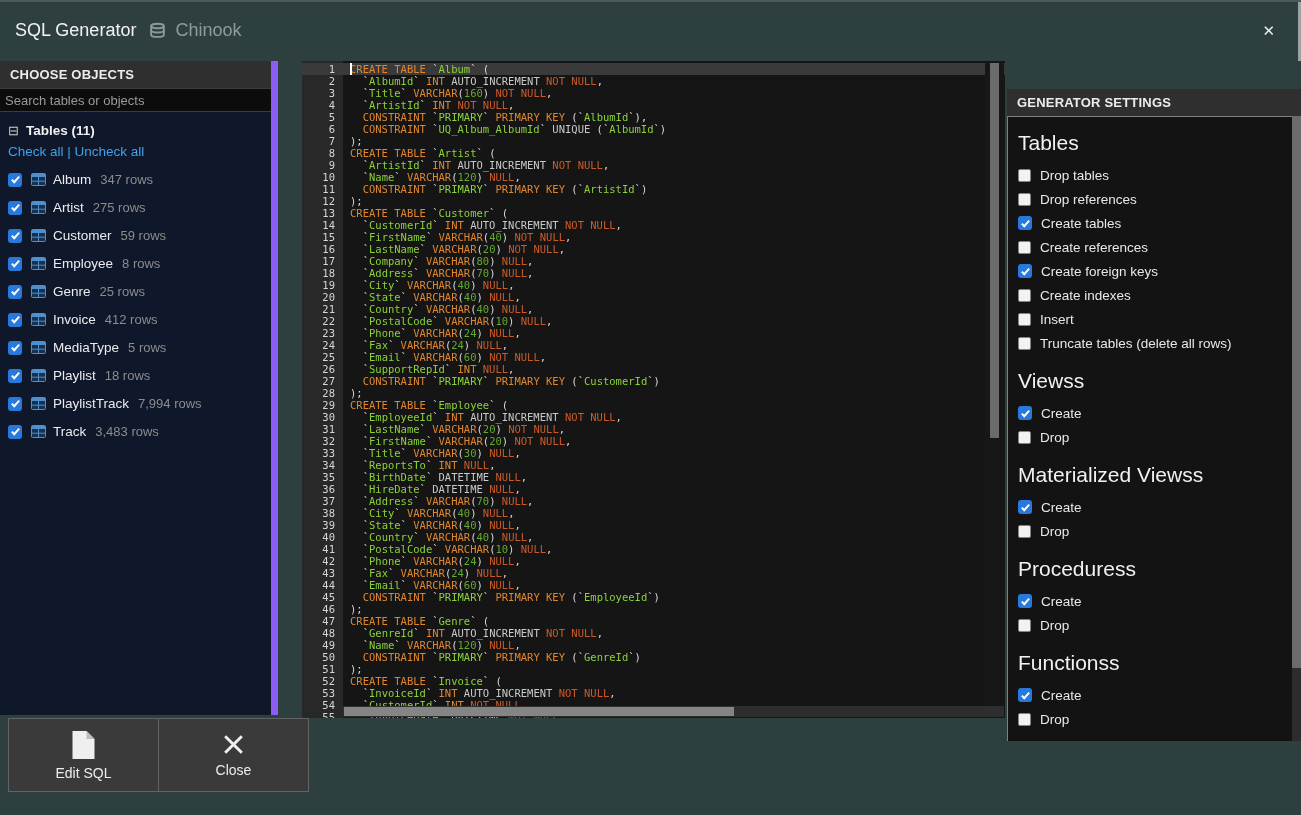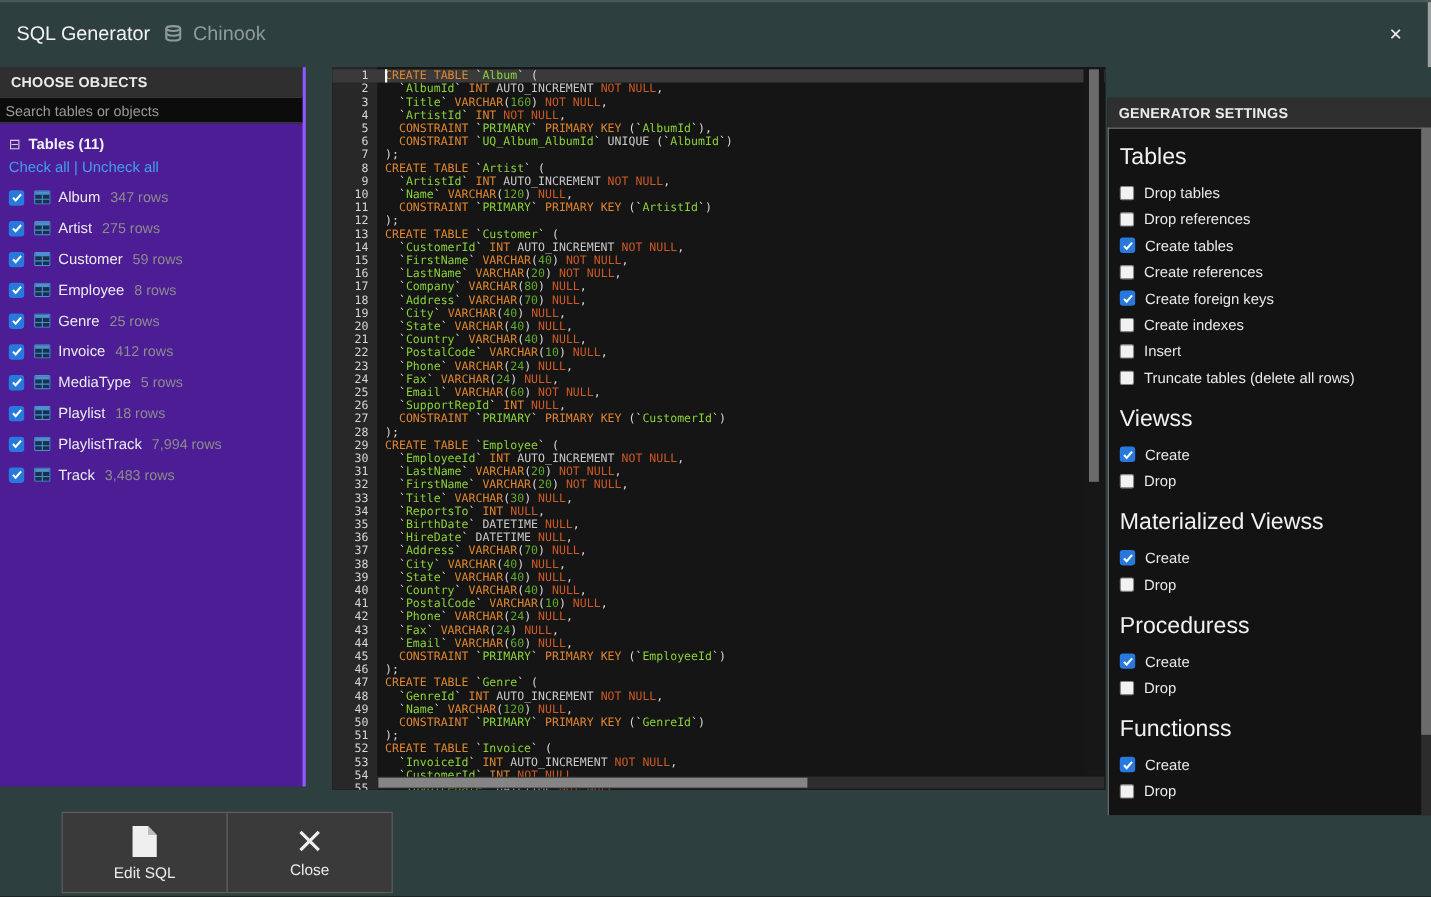--- a/index.html
+++ b/index.html
@@ -14,22 +14,22 @@
   .db-name{font-size:18px;color:#8f9b9a;}
   .close-x{position:absolute;right:26px;top:50%;transform:translateY(-50%);color:#eeeeee;font-size:15px;cursor:default;}
   
   .panel-header{height:27px;background:#2f2f2f;color:#ececec;font-size:13px;font-weight:bold;
                 display:flex;align-items:center;padding-left:10px;letter-spacing:.2px;}
   .cb{width:14px;height:14px;border-radius:3px;display:inline-flex;align-items:center;justify-content:center;
       flex:none;box-sizing:border-box;}
   .cb.checked{background:#2779dd;}
   .cb.unchecked{background:#f2f2f2;border:1px solid #858585;width:13px;height:13px;border-radius:2px;}
   
-  .left-panel{position:absolute;left:0;top:61px;width:278px;height:654px;background:#4c1d95;
-              border-right:3px solid #8b5cf6;box-sizing:border-box;}
+  .left-panel{position:absolute;left:0;top:61px;width:278px;height:654px;background:#0f172a;
+              border-right:7px solid #8b5cf6;box-sizing:border-box;}
   .search{display:block;width:100%;box-sizing:border-box;height:24px;background:#0c0c0c;
           border:1px solid #3c3c3c;border-left:none;border-right:none;color:#c9c9c9;
           font-size:13px;padding:0 5px;outline:none;font-family:"Liberation Sans",sans-serif;}
   .search::placeholder{color:#9a9a9a;}
   .tree{padding:11px 0 0 8px;}
   .group-row{display:flex;align-items:center;gap:7px;color:#f0f0f0;font-weight:bold;font-size:13.5px;}
   .collapse{color:#d0d0d0;font-weight:normal;font-size:13px;}
   .links{margin:6px 0 3px 0;font-size:13.5px;color:#42a0e8;}
   .links a{color:#42a0e8;text-decoration:none;cursor:pointer;}
   .trow{display:flex;align-items:center;margin-top:13px;}
@@ -56,21 +56,21 @@
   .right-panel{position:absolute;left:1007px;top:61px;width:294px;height:652px;background:#131313;margin-top:28px;}
   .rp-body{position:absolute;left:0;right:0;top:27px;bottom:0;border-top:1px solid #808080;
            border-left:1px solid #808080;padding:12px 0 0 10px;box-sizing:border-box;overflow:hidden;}
   .sec-title{font-size:21px;color:#f1f1f1;margin:14px 0 8px 0;font-weight:400;}
   .sec-title.first{margin-top:2px;}
   .opt{display:flex;align-items:center;height:24px;gap:9px;}
   .olabel{color:#e8e8e8;font-size:13.5px;}
   .rp-track{position:absolute;right:0;top:27px;bottom:0;width:9px;background:#2c2c2c;}
   .rp-thumb{position:absolute;right:0;top:0;width:9px;height:552px;background:#6b6b6b;}
   
-  .footer-buttons{position:absolute;left:8px;top:738px;display:flex;margin-left:48px;}
+  .footer-buttons{position:absolute;left:8px;top:718px;display:flex;}
   .fbtn{width:149px;height:72px;background:#3a3a3a;border:1px solid #636363;display:flex;
         flex-direction:column;align-items:center;justify-content:center;gap:5px;cursor:default;}
   .fbtn + .fbtn{margin-left:-1px;}
   .blabel{color:#ededed;font-size:14px;}
 </style>
 </head>
 <body>
 
 <div class="dialog">
 

